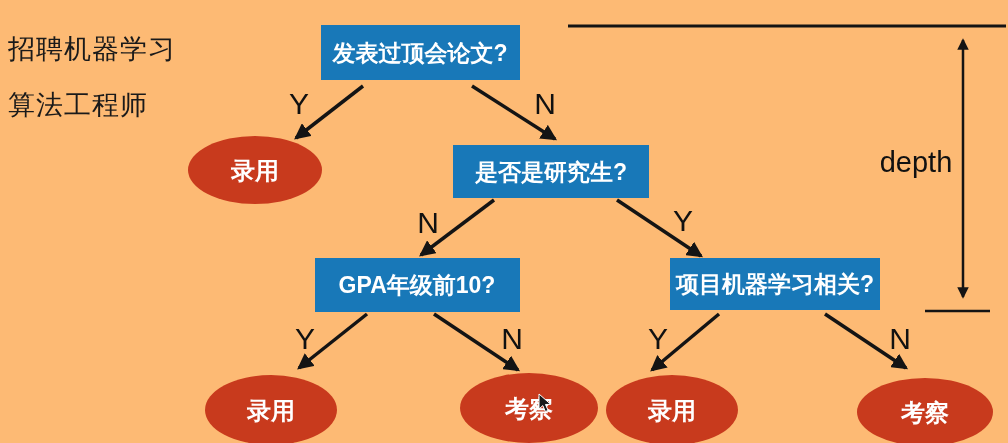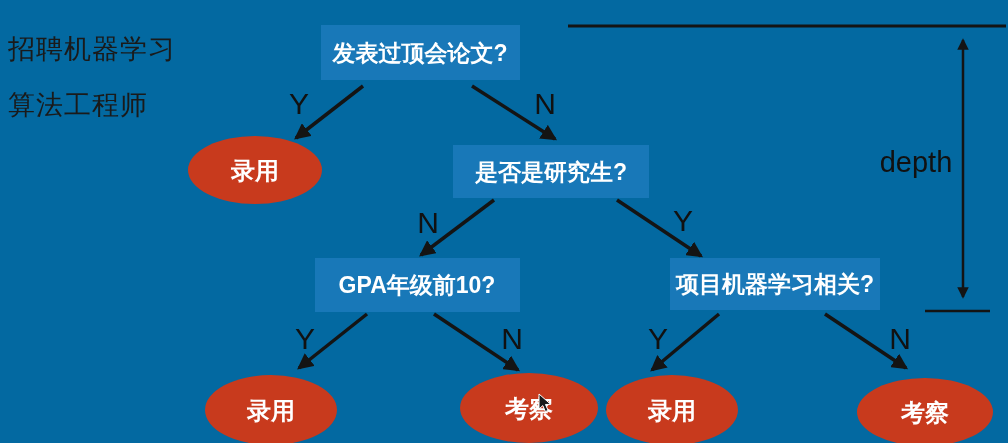--- a/index.html
+++ b/index.html
@@ -1,17 +1,17 @@
 <!DOCTYPE html>
 <html><head>
 <meta charset="utf-8">
 <style>
   html,body { margin:0; padding:0; background:#e8e8e8; }
   #canvas {
-    position:relative; width:1008px; height:443px; background:#0369a1;
+    position:relative; width:1008px; height:443px; background:#fdba74;
     overflow:hidden; font-family:"Liberation Sans", sans-serif;
   }
   svg { display:block; }
   .title-text   { font-size:27px; fill:#1a1a1a; letter-spacing:1px; }
   .node-label   { font-size:23px; font-weight:bold; fill:#ffffff; text-anchor:middle; }
   .leaf-label   { font-size:24px; font-weight:bold; fill:#ffffff; text-anchor:middle; }
   .edge-label   { font-size:30px; fill:#111111; text-anchor:middle; }
   .depth-label  { font-size:29px; fill:#111111; text-anchor:middle; }
   .edge         { stroke-width:3.5; fill:none; }
   .rule         { stroke-width:3; }

